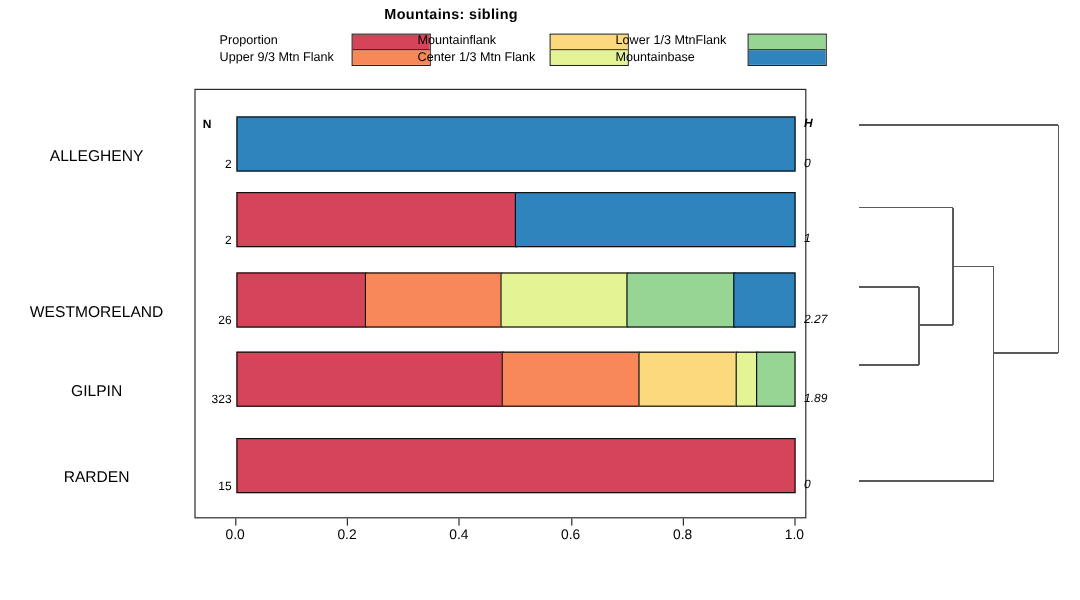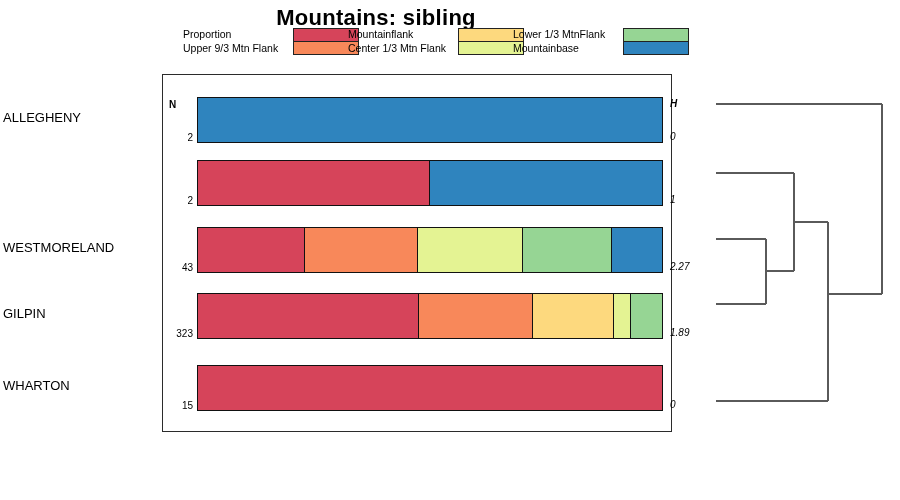--- a/index.html
+++ b/index.html
@@ -11,21 +11,21 @@
     overflow:hidden;
     position:relative;
   }
   #root{position:absolute;left:0;top:0;width:900px;height:500px;}
 
   
   #title{
     position:absolute;
     left:0;top:5px;width:752px;
     text-align:center;
-    font-size:22px;
+    font-size:12px;
     font-weight:bold;
     letter-spacing:.3px;
   }
 
   
   #legend{
     position:absolute;
     left:183px;top:27px;
     width:500px;height:30px;
   }
@@ -101,23 +101,24 @@
   #xlab{
     position:absolute;left:162px;top:463px;width:510px;
     text-align:center;font-size:12px;
   }
 
   
   .cat{
     position:absolute;
     right:0;
     width:155px;
-    text-align:left;
+    text-align:center;
     font-size:13px;
     white-space:nowrap;
+    margin-top:12px;
   }
   #cats{position:absolute;left:0;top:74px;width:158px;height:358px;}
 
   
   #hcol{position:absolute;left:665px;top:74px;width:40px;height:358px;}
   .h-head{
     position:absolute;left:5px;
     font-size:10px;font-weight:bold;font-style:italic;
   }
   .h-val{
@@ -197,42 +198,56 @@
           <div class="seg" title="Lower 1/3 MtnFlank 0.066" style="flex: 0.066 0 0px; background: rgb(150, 213, 148);"></div>
         </div>
         <div class="bar-row" style="top: 290px;">
           <div class="seg" title="Mountaintop 1" style="flex: 1 0 0px; background: rgb(214, 68, 90);"></div>
         </div>
       </div>
     <div id="ncol">
         <div class="n-head" style="left: 6px; top: 24px;">N</div>
         <div class="n-val" style="left: 0px; width: 30px; top: 57px;">2</div>
         <div class="n-val" style="left: 0px; width: 30px; top: 120px;">2</div>
-        <div class="n-val" style="left: 0px; width: 30px; top: 187px;">43</div>
+        <div class="n-val" style="left: 0px; width: 30px; top: 187px;">26</div>
         <div class="n-val" style="left: 0px; width: 30px; top: 253px;">323</div>
         <div class="n-val" style="left: 0px; width: 30px; top: 325px;">15</div>
       </div>
   </div>
 
   <div id="cats">
       <div class="cat" style="top: 36px;">ALLEGHENY</div>
       <div class="cat" style="top: 166px;">WESTMORELAND</div>
       <div class="cat" style="top: 232px;">GILPIN</div>
-      <div class="cat" style="top: 304px;">WHARTON</div>
+      <div class="cat" style="top: 304px;">RARDEN</div>
     </div>
 
   <div id="hcol">
       <div class="h-head" style="top: 24px;">H</div>
       <div class="h-val" style="top: 57px;">0</div>
       <div class="h-val" style="top: 120px;">1</div>
       <div class="h-val" style="top: 187px; font-style: italic;">2.27</div>
       <div class="h-val" style="top: 253px;">1.89</div>
       <div class="h-val" style="top: 325px;">0</div>
     </div>
 
+  <div id="xaxis">
+      <div class="tick" style="left: 34px;"></div>
+      <div class="ticklab" style="left: 34px;">0.0</div>
+      <div class="tick" style="left: 127.2px;"></div>
+      <div class="ticklab" style="left: 127.2px;">0.2</div>
+      <div class="tick" style="left: 220.4px;"></div>
+      <div class="ticklab" style="left: 220.4px;">0.4</div>
+      <div class="tick" style="left: 313.6px;"></div>
+      <div class="ticklab" style="left: 313.6px;">0.6</div>
+      <div class="tick" style="left: 406.8px;"></div>
+      <div class="ticklab" style="left: 406.8px;">0.8</div>
+      <div class="tick" style="left: 500px;"></div>
+      <div class="ticklab" style="left: 500px;">1.0</div>
+    </div>
 
   <div id="dendro">
     <svg width="214" height="358" viewBox="0 0 214 358">
       <g fill="none" stroke="#5a5a5a" stroke-width="1.2" shape-rendering="crispEdges">
 
         <path d="M 30 30 L 196 30"></path>
 
         <path d="M 30 99 L 108 99"></path>
 
         <path d="M 30 165 L 80 165"></path>

